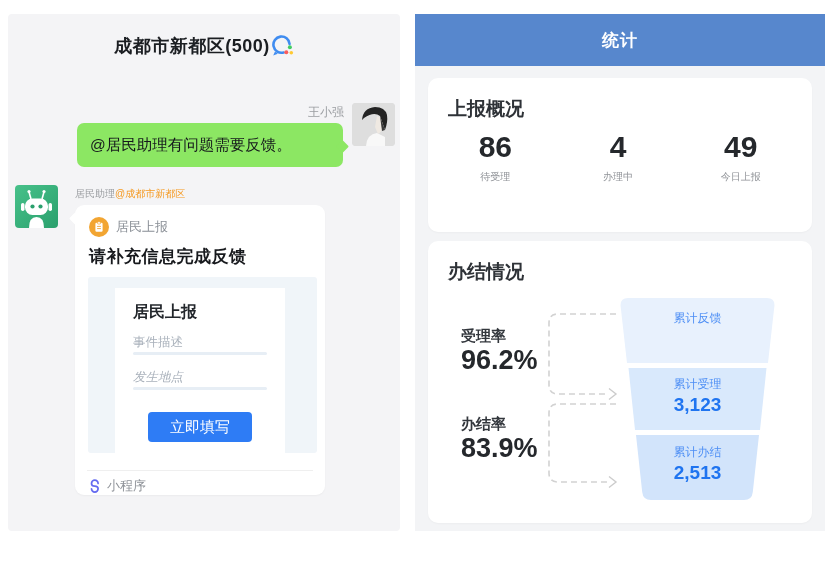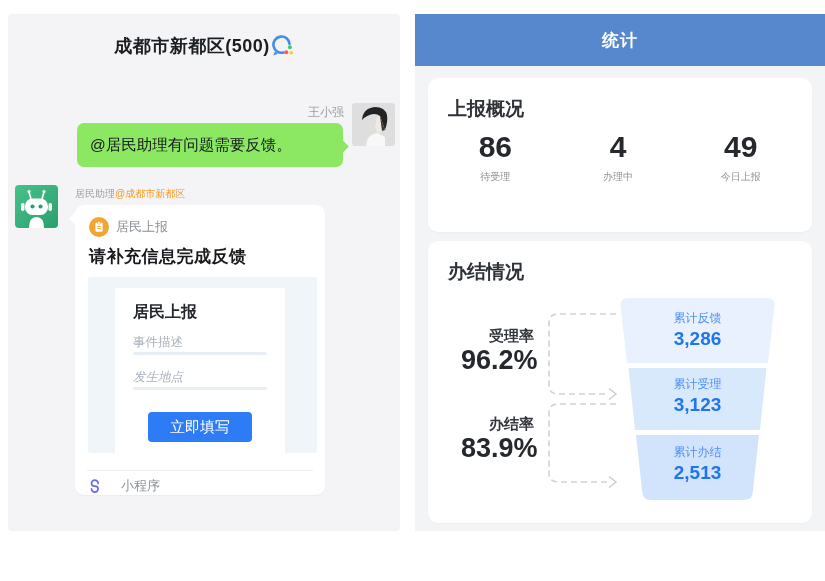--- a/index.html
+++ b/index.html
@@ -38,38 +38,38 @@
   .form-title { left:18px; top:14px; font-size:16px; font-weight:700; color:#23272c; }
   .field-label { left:18px; font-size:12.5px; color:#a9b1bb; }
   .f1 { top:46px; } .f2 { top:81px;font-style:italic; }
   .field-line { left:18px; width:134px; height:3px; background:#e7eef5; border-radius:2px; }
   .l1 { top:64px; } .l2 { top:99px; }
   .form-btn { left:33px; top:124px; width:104px; height:30px; background:#2e7cf5; border:none; border-radius:4px;
     color:#ffffff; font-size:15px; display:flex; align-items:center; justify-content:center; cursor:pointer;
     font-family:inherit; }
 
   .card-divider { left:12px; top:265px; width:226px; border-top:1px solid #efefef; }
-  .card-footer { left:12px; top:272px; display:flex; align-items:center; gap:19px; font-size:13px; color:#8f9399; }
+  .card-footer { left:12px; top:272px; display:flex; align-items:center; gap:5px; font-size:13px; color:#8f9399; }
 
   
   .stats-panel { left:415px; top:14px; width:410px; height:517px; background:#f3f4f6; }
   .stats-header { left:0; top:0; width:100%; height:52px; background:#5787cd; color:#ffffff;
     display:flex; align-items:center; justify-content:center; font-size:17px; font-weight:700; letter-spacing:1px; }
 
   .card { background:#ffffff; border-radius:10px; box-shadow:0 1px 2px rgba(0,0,0,0.03); }
   .card1 { left:13px; top:64px; width:384px; height:154px; }
   .card2 { left:13px; top:227px; width:384px; height:282px; }
   .card-title { left:20px; top:18px; font-size:19px; font-weight:700; color:#2e3237; }
 
   .stats-row { left:6px; top:52px; width:368px; display:flex; }
   .stat-col { flex:1; text-align:center; }
   .stat-value { font-size:30px; font-weight:700; color:#25282c; line-height:34px; }
   .stat-label { margin-top:6px; font-size:10px; color:#8f9297; }
 
-  .rate-label { left:33px; font-size:15px; font-weight:700; color:#33373d;margin-left:28px; }
+  .rate-label { left:33px; font-size:15px; font-weight:700; color:#33373d; }
   .rate-value { left:33px; font-size:27px; font-weight:700; color:#25282c; }
   .rl1 { top:86px; } .rv1 { top:104px; }
   .rl2 { top:174px; } .rv2 { top:192px; }
 
   .bracket { overflow:visible; }
   .bk1 { left:118px; top:70px; }
   .bk2 { left:118px; top:160px; }
 
   .funnel-wrap { left:187px; top:54px; width:165px; height:210px; }
   .fl { position:absolute; left:0; width:165px; text-align:center; }
@@ -207,21 +207,20 @@
     </svg>
 
     <div class="abs funnel-wrap">
       <svg width="165" height="210" viewBox="0 0 165 210">
         <path d="M12 68 L5.6 11 Q5 3 13 3 L152 3 Q160 3 159.4 11 L153 68 Z" fill="#e8f1fd"></path>
         <path d="M13.5 73 L151.5 73 L145 135 L20 135 Z" fill="#d9e9fc"></path>
         <path d="M21 140 L144 140 L137.8 197 Q137 205 129 205 L36 205 Q28 205 27.2 197 Z" fill="#d2e4fb"></path>
       </svg>
       <div class="fl fl1">
         <div class="flabel">累计反馈</div>
-        <div class="fvalue">3,286</div>
       </div>
       <div class="fl fl2">
         <div class="flabel">累计受理</div>
         <div class="fvalue">3,123</div>
       </div>
       <div class="fl fl3">
         <div class="flabel">累计办结</div>
         <div class="fvalue">2,513</div>
       </div>
     </div>

